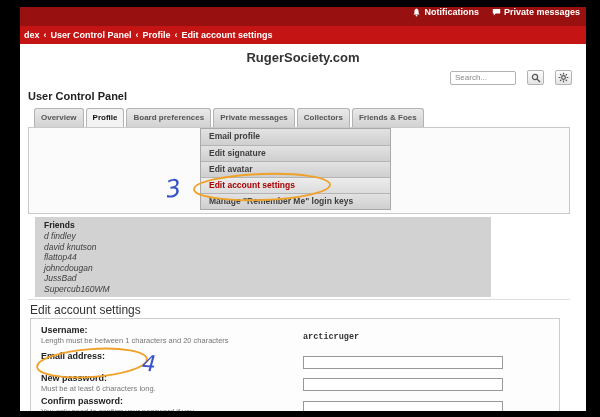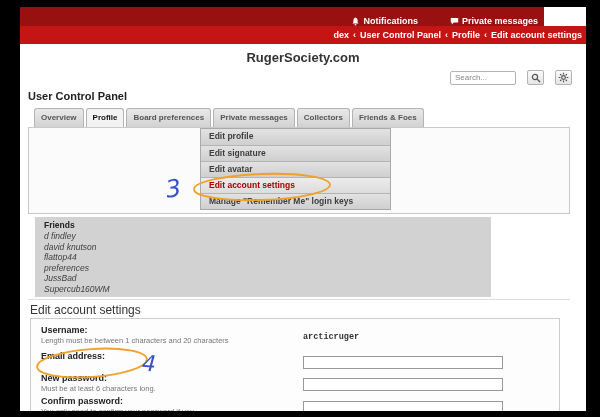--- a/index.html
+++ b/index.html
@@ -3,29 +3,29 @@
 <meta charset="utf-8">
 <style>
   * { box-sizing: border-box; margin: 0; padding: 0; }
   html, body { width: 600px; height: 417px; }
   body { background: #000; position: relative; overflow: hidden;
          font-family: "Liberation Sans", "DejaVu Sans", sans-serif; }
 
   .screen { position: absolute; left: 20px; top: 7px; width: 566px; height: 404px;
             background: #fff; overflow: hidden; }
 
-  .topbar { position: absolute; top: 0; left: 0; width: 524px; height: 19px;
+  .topbar { position: absolute; top: 0; left: 0; width: 566px; height: 19px;
             background: #98100f; display: flex; justify-content: flex-end;
-            align-items: flex-end; gap: 32px; padding: 0 6px; }
+            align-items: flex-start; gap: 13px; padding: 0 6px; }
   .topbar-item { display: flex; align-items: center; gap: 3px; color: #fff;
                  font-size: 9px; font-weight: bold; cursor: pointer; white-space: nowrap; }
 
   .breadcrumb-bar { position: absolute; top: 19px; left: 0; width: 566px; height: 18px;
                     background: #c41414; display: flex; align-items: center; gap: 4px;
-                    padding: 0 4px; color: #fff; font-size: 9px; font-weight: bold; justify-content: flex-end; }
+                    padding: 0 4px; color: #fff; font-size: 9px; font-weight: bold; }
   .crumb { cursor: pointer; white-space: nowrap; }
   .crumb-sep { opacity: .95; }
 
   .site-title { position: absolute; top: 43px; left: 0; width: 566px; text-align: center;
                 font-size: 13px; font-weight: bold; color: #333; cursor: pointer; }
   .site-subtitle { position: absolute; top: 60px; left: 0; width: 566px; text-align: center;
                    font-size: 8.5px; color: #666; }
 
   .search-area { position: absolute; top: 63px; right: 14px; display: flex;
                  align-items: center; gap: 11px; }
@@ -142,33 +142,33 @@
     <div class="tab active">Profile</div>
     <div class="tab">Board preferences</div>
     <div class="tab">Private messages</div>
     <div class="tab">Collectors</div>
     <div class="tab">Friends &amp; Foes</div>
   </div>
 
   <div class="panel"></div>
 
   <div class="menu">
-    <div class="menu-item">Edit profile</div>
+    <div class="menu-item">Email profile</div>
     <div class="menu-item">Edit signature</div>
     <div class="menu-item">Edit avatar</div>
     <div class="menu-item active">Edit account settings</div>
     <div class="menu-item">Manage "Remember Me" login keys</div>
   </div>
 
   <div class="friends-box">
     <div class="friends-title">Friends</div>
     <div class="friend">d findley</div>
     <div class="friend">david knutson</div>
     <div class="friend">flattop44</div>
-    <div class="friend">preferences</div>
+    <div class="friend">johncdougan</div>
     <div class="friend">JussBad</div>
     <div class="friend">Supercub160WM</div>
   </div>
 
   <div class="divider"></div>
   <div class="section-title">Edit account settings</div>
 
   <div class="form-panel">
 
     <div class="form-row row-1">

